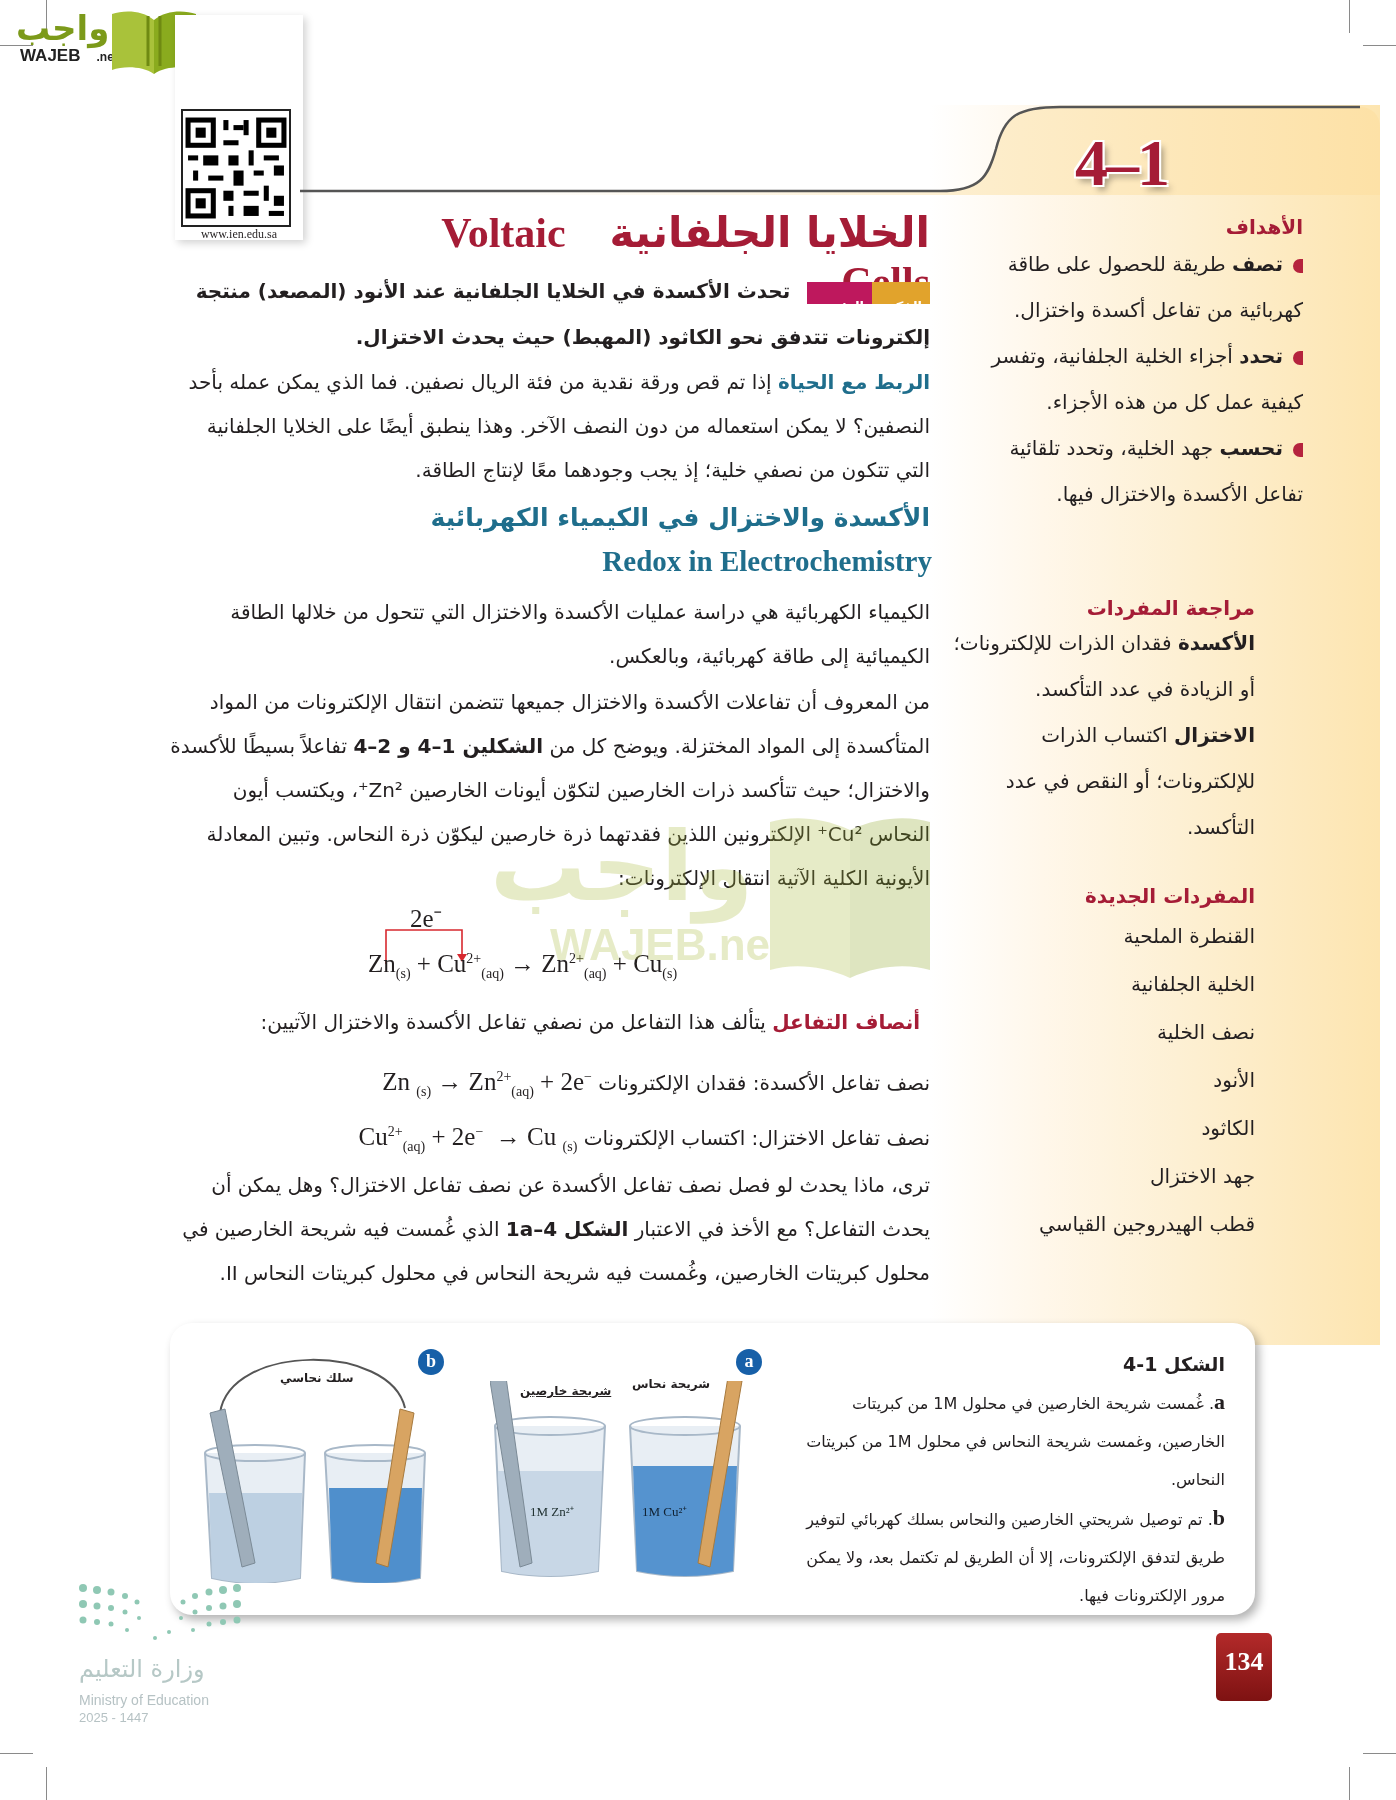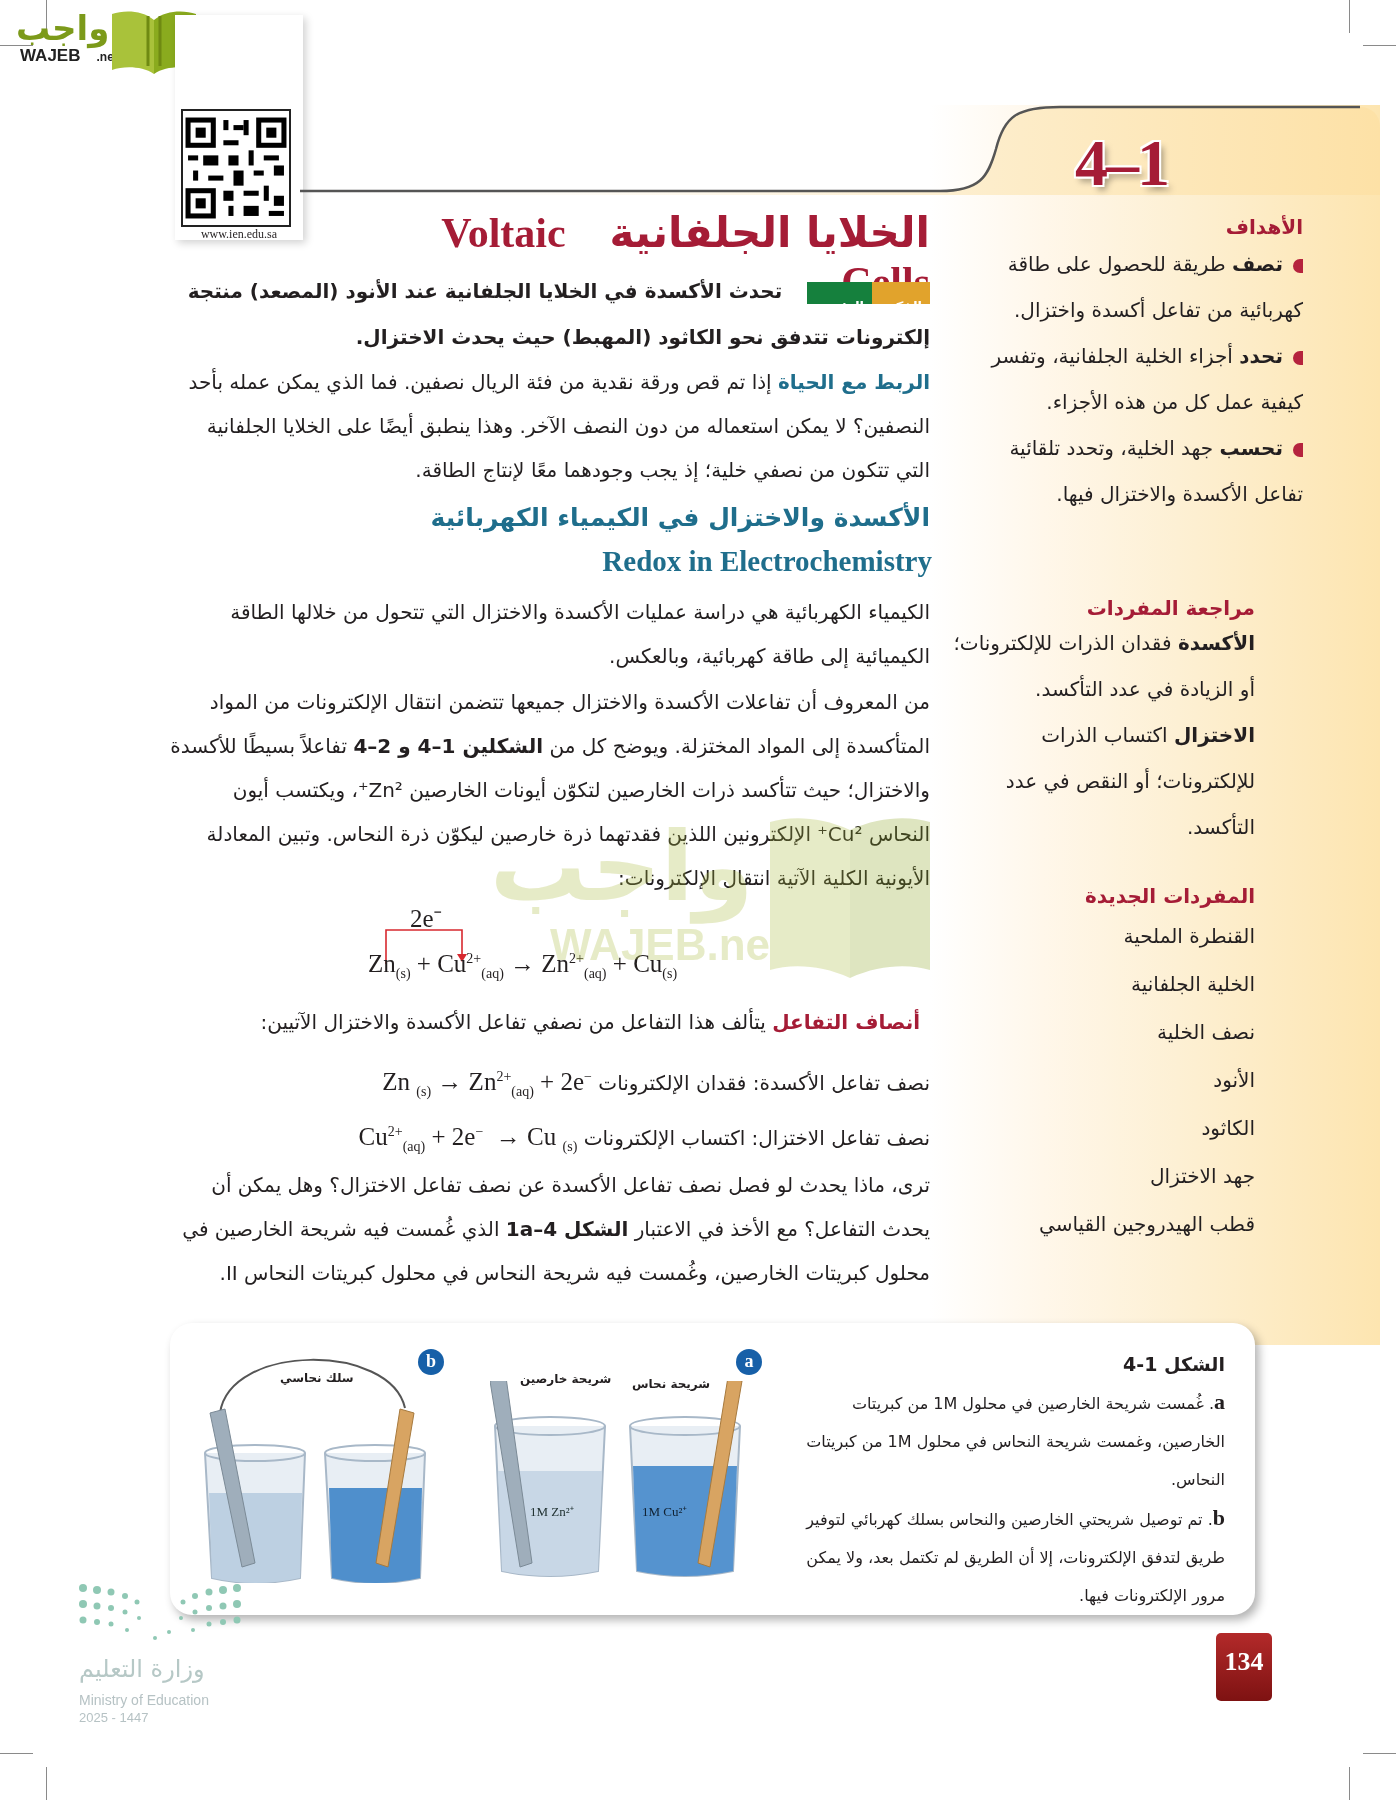--- a/index.html
+++ b/index.html
@@ -34,21 +34,21 @@
   .side-p { font-size: 20px; line-height: 46px; }
   .bullet { display: inline-block; width: 10px; height: 14px; background: #b5233d; border-radius: 7px 0 0 7px; margin-left: 10px; vertical-align: middle; }
   .b { font-weight: bold; }
 
   
   .title { left: 360px; top: 208px; width: 570px; font-size: 42px; font-weight: bold; color: #a51c36; }
   .title .en { font-family: "Liberation Serif", serif; }
   .main-idea { left: 170px; top: 268px; width: 760px; font-size: 20px; font-weight: bold; line-height: 46px; }
   .badge { display: inline-flex; vertical-align: middle; margin-left: 10px; height: 22px; }
   .badge .b1 { background: #e1a32c; color: #fff; font-size: 13px; padding: 2px 8px; }
-  .badge .b2 { background: #15803d; color: #fff; font-size: 13px; padding: 2px 8px; margin-left: 8px; }
+  .badge .b2 { background: #be185d; color: #fff; font-size: 13px; padding: 2px 8px; }
 
   .body-p { font-size: 20px; line-height: 44px; }
   .teal { color: #1f6e8c; font-weight: bold; }
   .red { color: #a51c36; font-weight: bold; }
   .h2 { color: #1f6e8c; font-weight: bold; font-size: 25px; }
   .h2en { color: #1f6e8c; font-weight: bold; font-size: 29px; font-family: "Liberation Serif", serif; }
 
   .eq { font-family: "Liberation Serif", serif; font-size: 25px; text-align: right; }
   .eq sub, .eq sup { font-size: 14px; }
 
@@ -245,21 +245,21 @@
     <ellipse cx="55" cy="100" rx="50" ry="8" fill="none" stroke="#a8b8c8" stroke-width="2"></ellipse>
     <path d="M10 60 L25 56 L55 210 L42 214 Z" fill="#9faebb" stroke="#7b8a96"></path>
 
     <path d="M125 100 L132 225 Q175 235 220 225 L225 100" fill="#e8eef4" stroke="#a8b8c8" stroke-width="2"></path>
     <path d="M129 135 L132 225 Q175 235 220 225 L222 135 Z" fill="#4f8fcc"></path>
     <ellipse cx="175" cy="100" rx="50" ry="8" fill="none" stroke="#a8b8c8" stroke-width="2"></ellipse>
     <path d="M200 56 L214 60 L188 214 L176 210 Z" fill="#d8a462" stroke="#a77a3e"></path>
   </svg>
 
   <div class="circle-lbl" style="left:566px;top:26px;">a</div>
-  <div class="fig-cap" style="left:350px;top:49px;">شريحة خارصين</div>
+  <div class="fig-cap" style="left:350px;top:61px;text-decoration:underline;">شريحة خارصين</div>
   <div class="fig-cap" style="left:462px;top:54px;">شريحة نحاس</div>
   <svg style="position:absolute;left:320px;top:58px;" width="260" height="200" viewBox="0 0 260 200">
 
     <path d="M5 45 L12 190 Q60 200 108 190 L115 45" fill="#e8eef4" stroke="#a8b8c8" stroke-width="2"></path>
     <path d="M8 90 L12 190 Q60 200 108 190 L112 90 Z" fill="#c8d7e6"></path>
     <ellipse cx="60" cy="45" rx="55" ry="9" fill="none" stroke="#a8b8c8" stroke-width="2"></ellipse>
     <path d="M0 0 L16 -4 L42 182 L30 186 Z" fill="#9faebb" stroke="#7b8a96"></path>
     <text x="40" y="135" font-size="13" fill="#233" font-family="Liberation Serif, serif">1M Zn²⁺</text>
 
     <path d="M140 45 L147 190 Q195 200 243 190 L250 45" fill="#e8eef4" stroke="#a8b8c8" stroke-width="2"></path>

